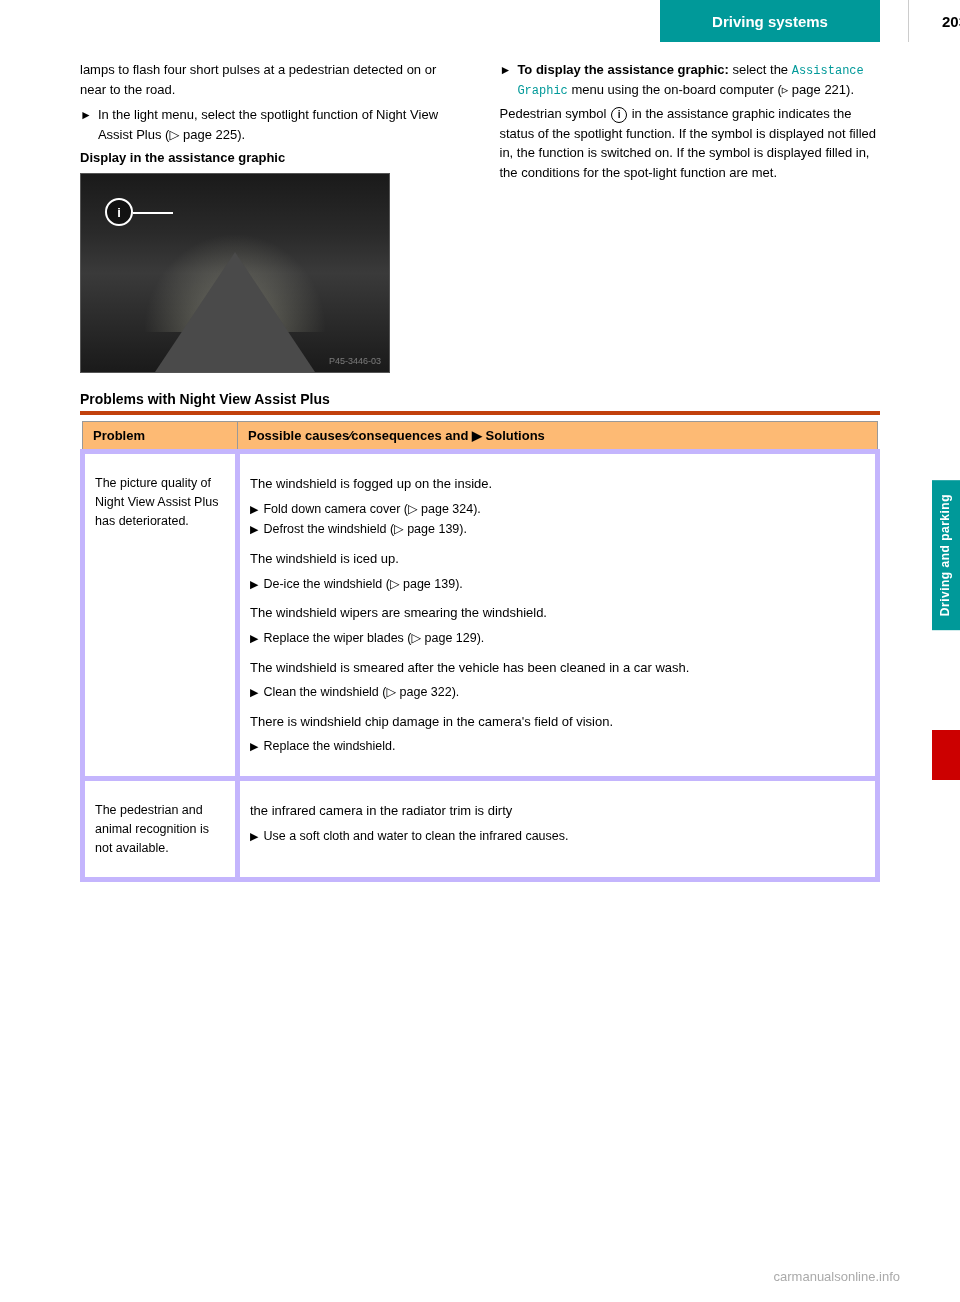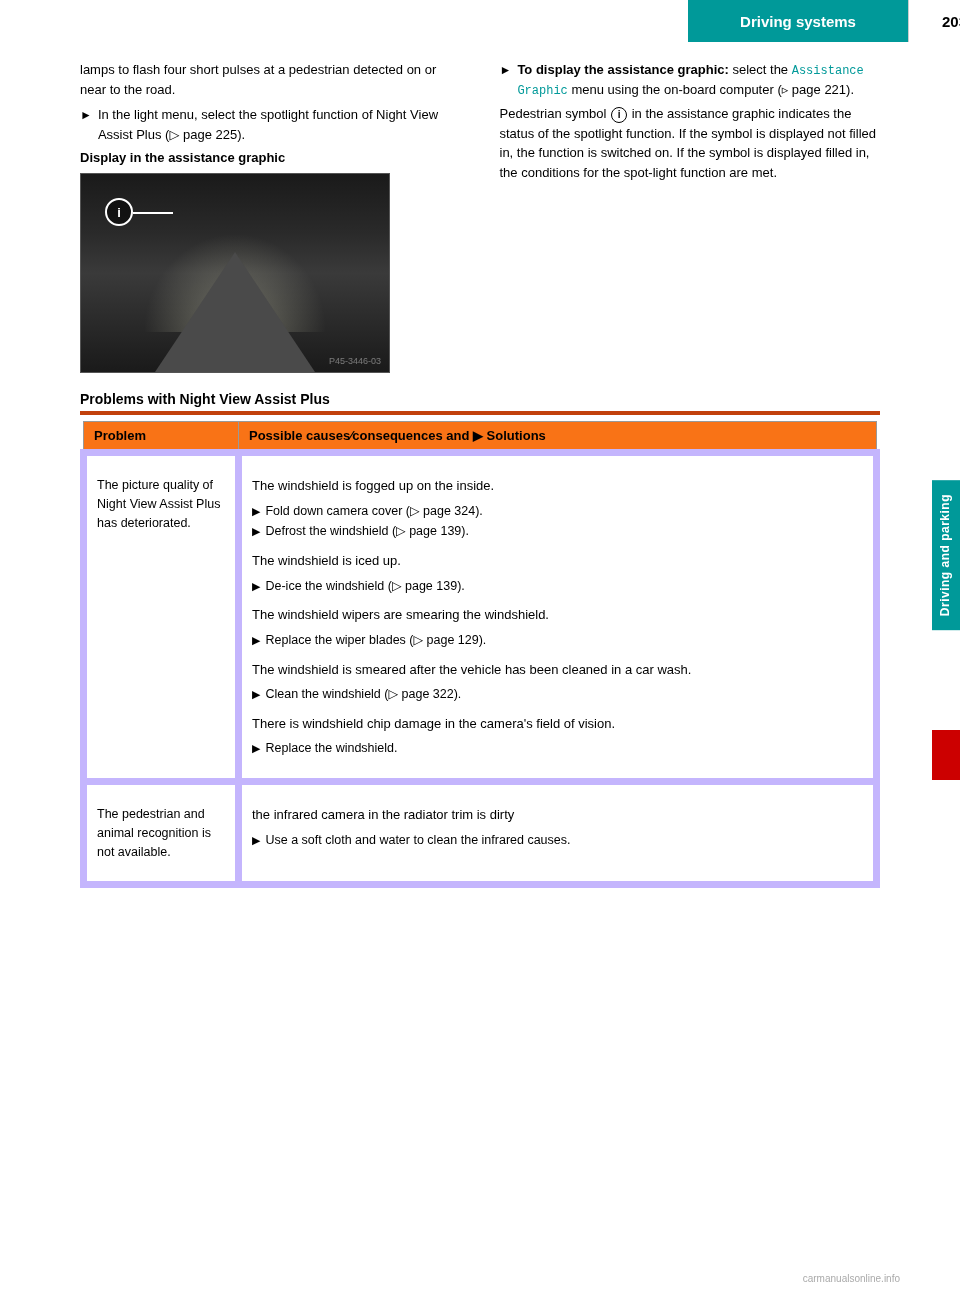--- a/index.html
+++ b/index.html
@@ -17,20 +17,21 @@
     .header-bar {
       display: flex;
       justify-content: flex-end;
       align-items: center;
       background: #fff;
       height: 42px;
     }
     .header-right {
       display: flex;
       align-items: flex-start;
+      gap: 28px;
     }
     .header-title-box {
       background: #009999;
       color: #fff;
       font-size: 15px;
       font-weight: bold;
       padding: 0 18px;
       height: 42px;
       display: flex;
       align-items: center;
@@ -214,34 +215,34 @@
       padding-bottom: 4px;
     }
 
     
     .problems-table {
       width: 100%;
       border-collapse: collapse;
       font-size: 12.5px;
     }
     .problems-table thead tr {
-      background: #f97316;
+      background: #fdba74;
     }
     .problems-table thead th {
       text-align: left;
       padding: 6px 10px;
       font-weight: bold;
       border: 1px solid #999;
       font-size: 13px;
     }
     .problems-table tbody tr {
       vertical-align: top;
     }
     .problems-table tbody td {
-      border: 7px solid #c4b5fd;
+      border: 5px solid #c4b5fd;
       padding: 20px 10px;
       vertical-align: top;
       line-height: 1.5;
     }
     .problems-table tbody td:first-child {
       width: 155px;
       font-size: 12.5px;
     }
     .table-section {
       margin-bottom: 10px;
@@ -259,21 +260,21 @@
       margin-right: 5px;
       margin-top: 1px;
       flex-shrink: 0;
     }
 
     
     .bottom-watermark {
       position: absolute;
       bottom: 18px;
       right: 60px;
-      font-size: 10px;
+      font-size: 13px;
       color: #aaa;
     }
   </style>
 </head>
 <body>
 
 <div class="header-bar">
   <div class="header-right">
     <div class="header-title-box">Driving systems</div>
     <div class="page-number-box">203</div>

